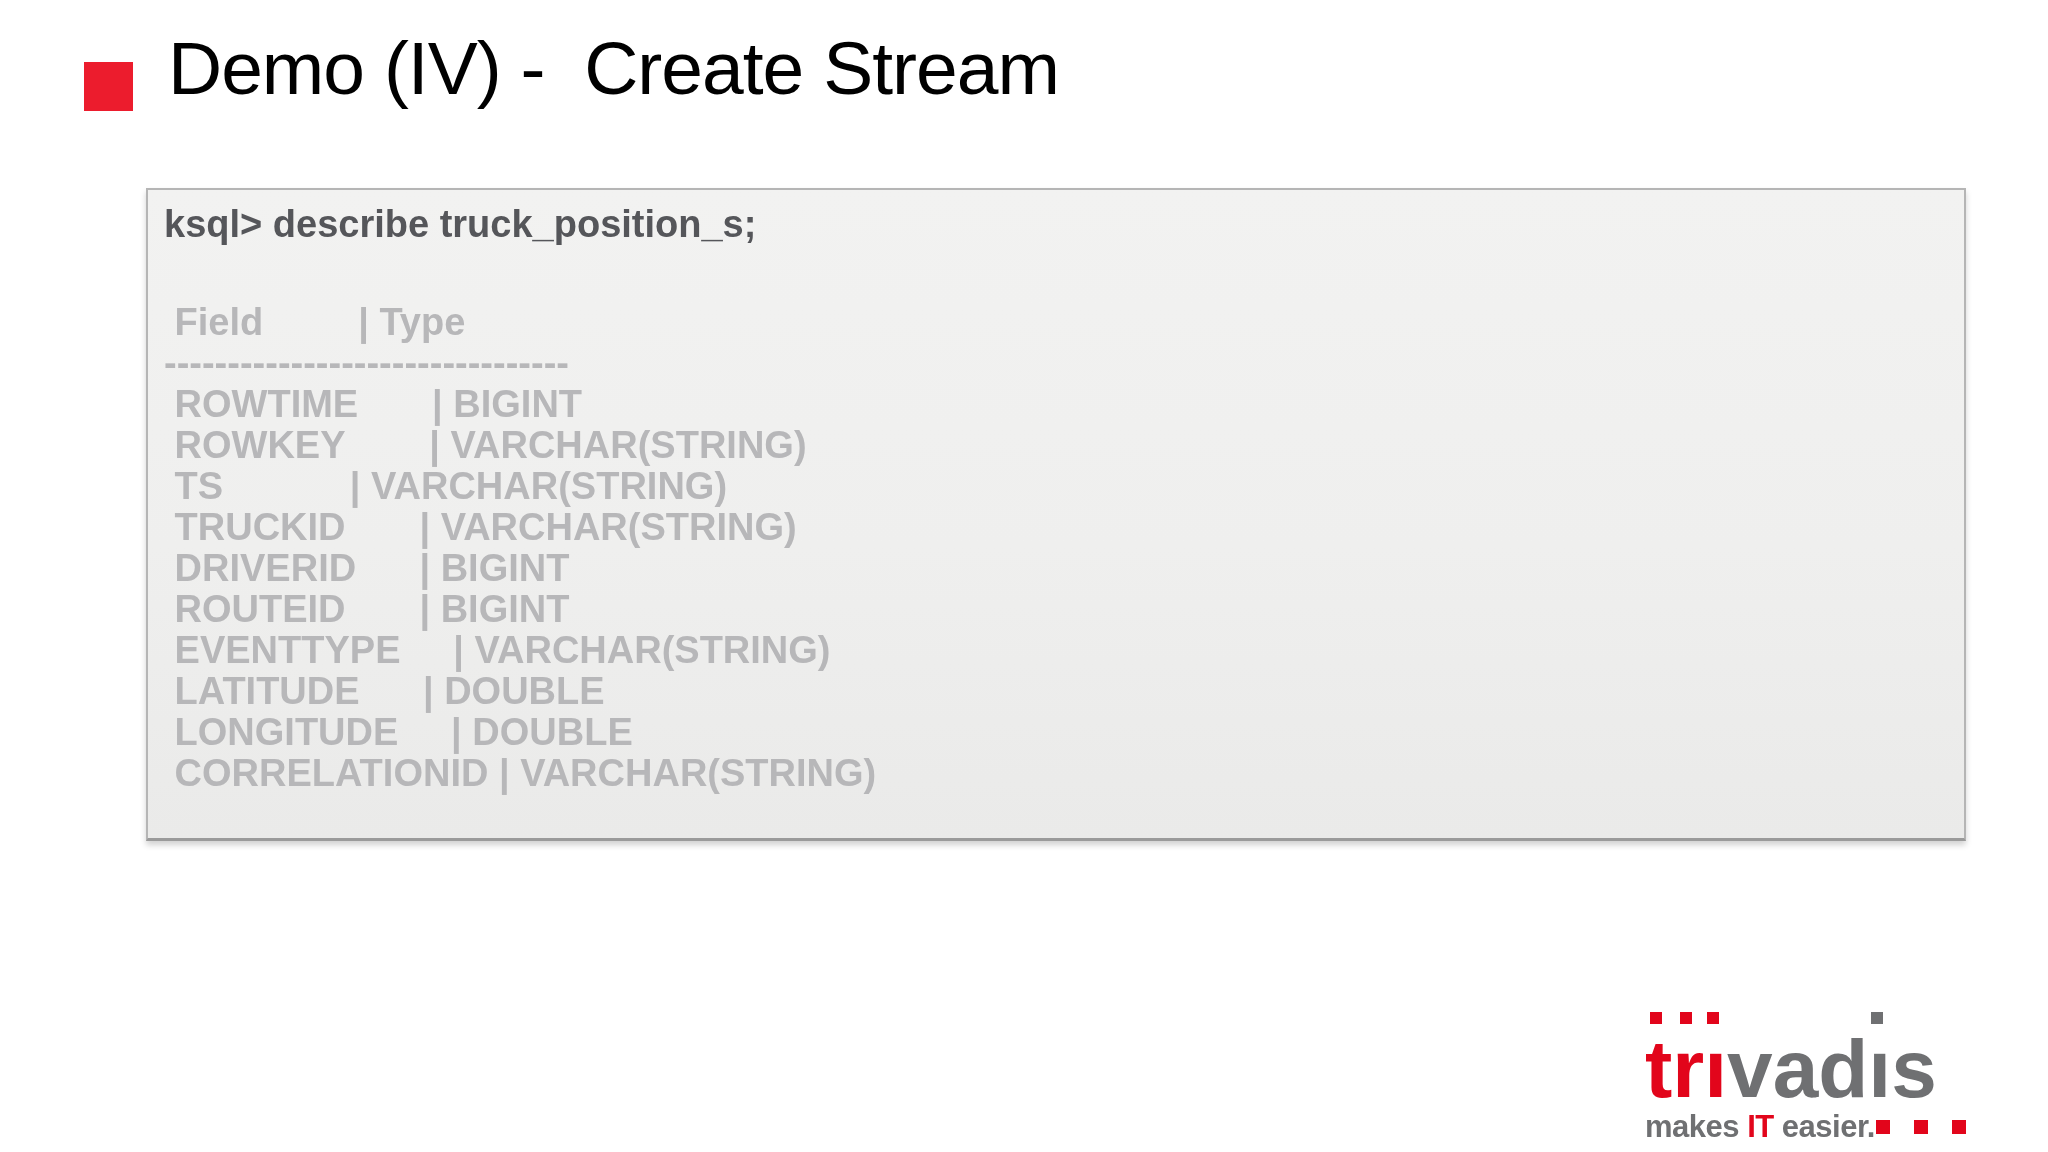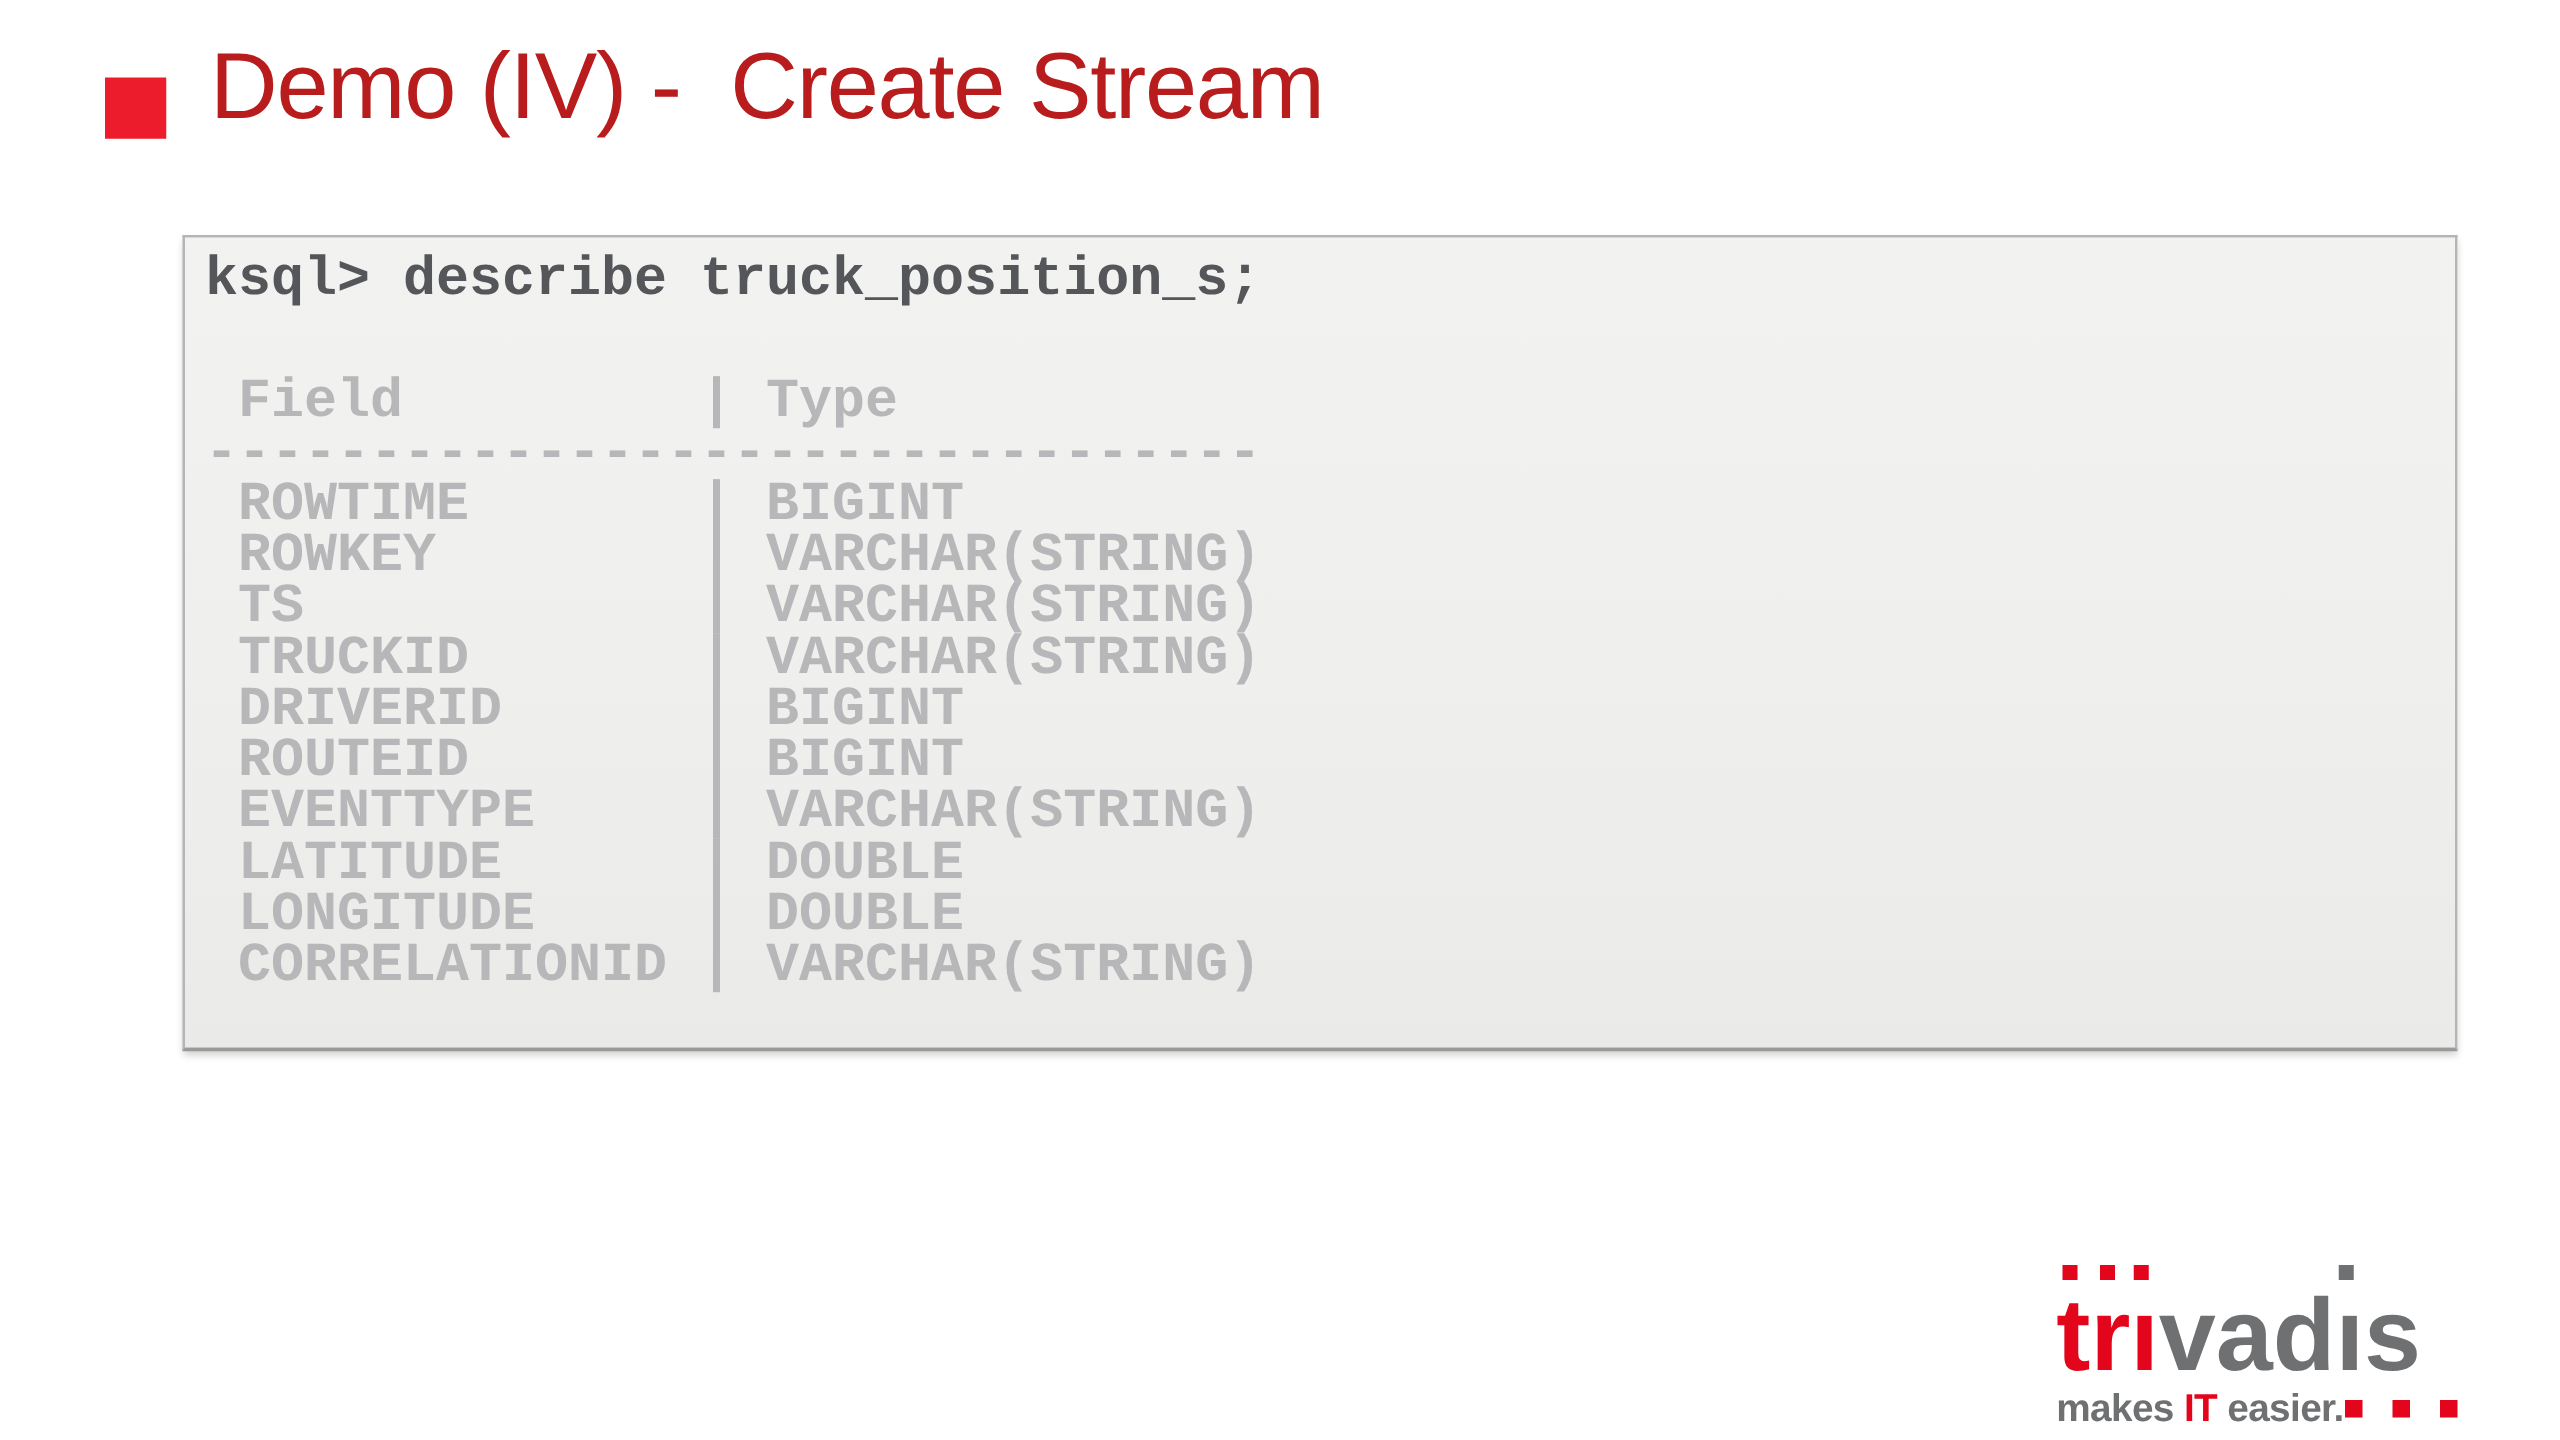--- a/index.html
+++ b/index.html
@@ -18,38 +18,38 @@
 
   
   .title-bullet {
     position: absolute; left: 84px; top: 62px;
     width: 49px; height: 49px;
     background: var(--accent);
   }
   .page-title {
     position: absolute; left: 168px; top: 28px;
     font-size: 75px; line-height: 80px;
-    font-weight: 400; color: #b91c1c;
+    font-weight: 400; color: #000000;
     letter-spacing: -1px;
     white-space: pre;
   }
 
   
   .terminal {
     position: absolute; left: 146px; top: 188px;
     width: 1820px; height: 653px;
     background: linear-gradient(180deg, #f2f2f1 0%, #efefee 55%, #eaeae9 100%);
     border: 2px solid #b5b5b5;
     border-bottom: 3px solid #9a9a9a;
     box-shadow: 0 4px 6px rgba(0,0,0,0.18);
     padding: 14px 0 0 16px;
   }
   .term-text {
-    font-family: Liberation Mono, monospace;
-    font-size: 44px; line-height: 41px;
+    font-family: Liberation Sans, sans-serif;
+    font-size: 38px; line-height: 41px;
     font-weight: 700;
     white-space: pre;
   }
   .term-command { color: #55565a; }
   .term-table  { color: #b7b7b9; margin-top: 57px; }
 
   
   .logo {
     position: absolute; left: 1645px; top: 1012px; width: 325px;
   }

